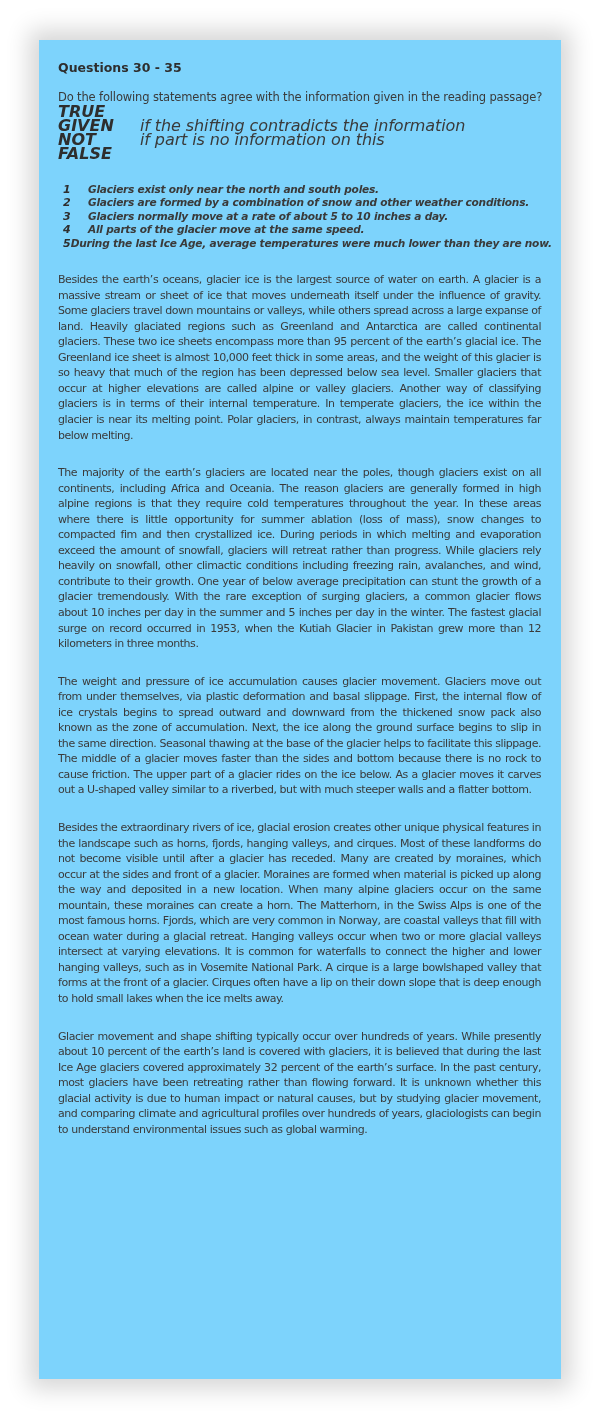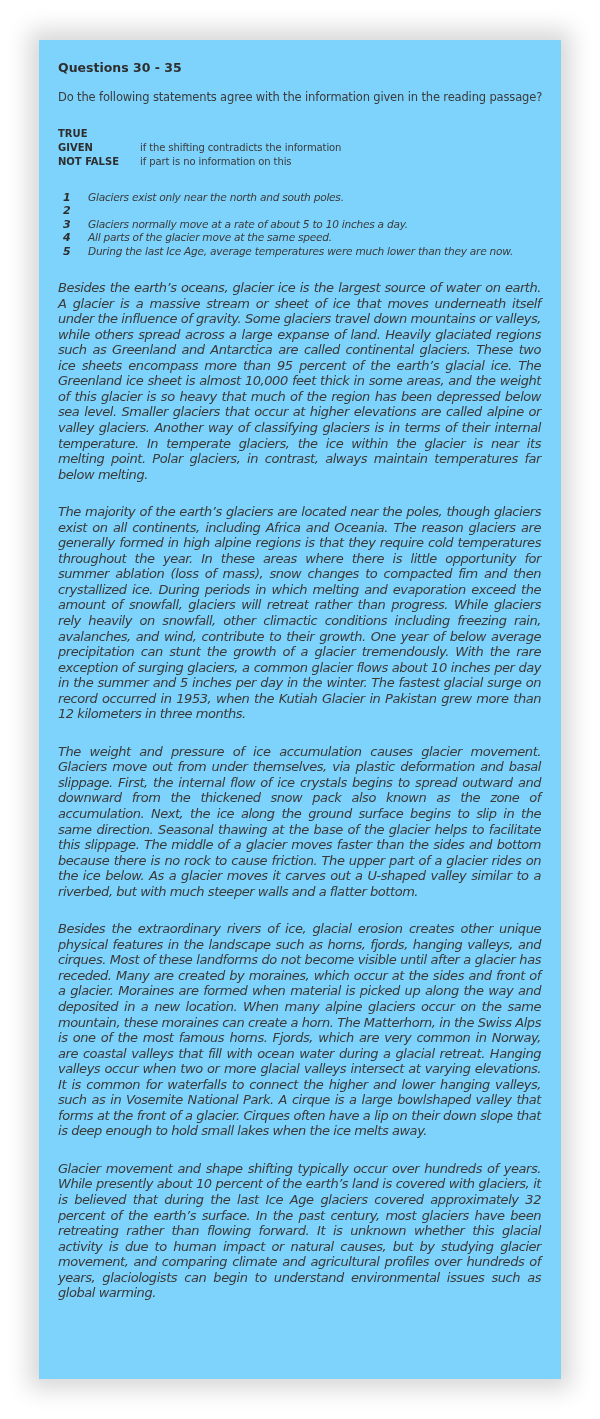--- a/index.html
+++ b/index.html
@@ -34,23 +34,23 @@
       line-height: 16px;
     }
     .instruction {
       font-size: 11.5px;
       margin-top: 14px;
       line-height: 15px;
       letter-spacing: -0.15px;
       white-space: nowrap;
     }
     .legend {
-      margin-top: 22px;
-      font-size: 10px;
+      font-size: 16px;
       line-height: 14px;
+      font-style: italic;
     }
     .legend-row {
       display: flex;
     }
     .legend-key {
       font-weight: bold;
       width: 82px;
       color: #2e2e2e;
     }
     .legend-desc {
@@ -69,27 +69,27 @@
     }
     .stmt-num {
       width: 25px;
       font-weight: bold;
       font-style: italic;
       color: #2e2e2e;
       font-size: 11px;
     }
     .stmt-text {
       letter-spacing: -0.25px;
+      font-weight: bold;
     }
     .passage {
       margin-top: 22px;
     }
     .para {
-      font-style: italic;
-      font-size: 13px;
+      font-size: 11px;
       line-height: 15.55px;
       text-align: justify;
       letter-spacing: -0.45px;
       margin: 0 0 22px 0;
       color: #3a3a3a;
     }
   </style>
 </head>
 <body>
 
@@ -111,20 +111,21 @@
     </div>
   </div>
 
   <div class="statements">
     <div class="stmt">
       <span class="stmt-num">1</span>
       <span class="stmt-text">Glaciers exist only near the north and south poles.</span>
     </div>
     <div class="stmt">
       <span class="stmt-num">2</span>
+      <span class="stmt-text">Glaciers are formed by a combination of snow and other weather conditions.</span>
     </div>
     <div class="stmt">
       <span class="stmt-num">3</span>
       <span class="stmt-text">Glaciers normally move at a rate of about 5 to 10 inches a day.</span>
     </div>
     <div class="stmt">
       <span class="stmt-num">4</span>
       <span class="stmt-text">All parts of the glacier move at the same speed.</span>
     </div>
     <div class="stmt">

